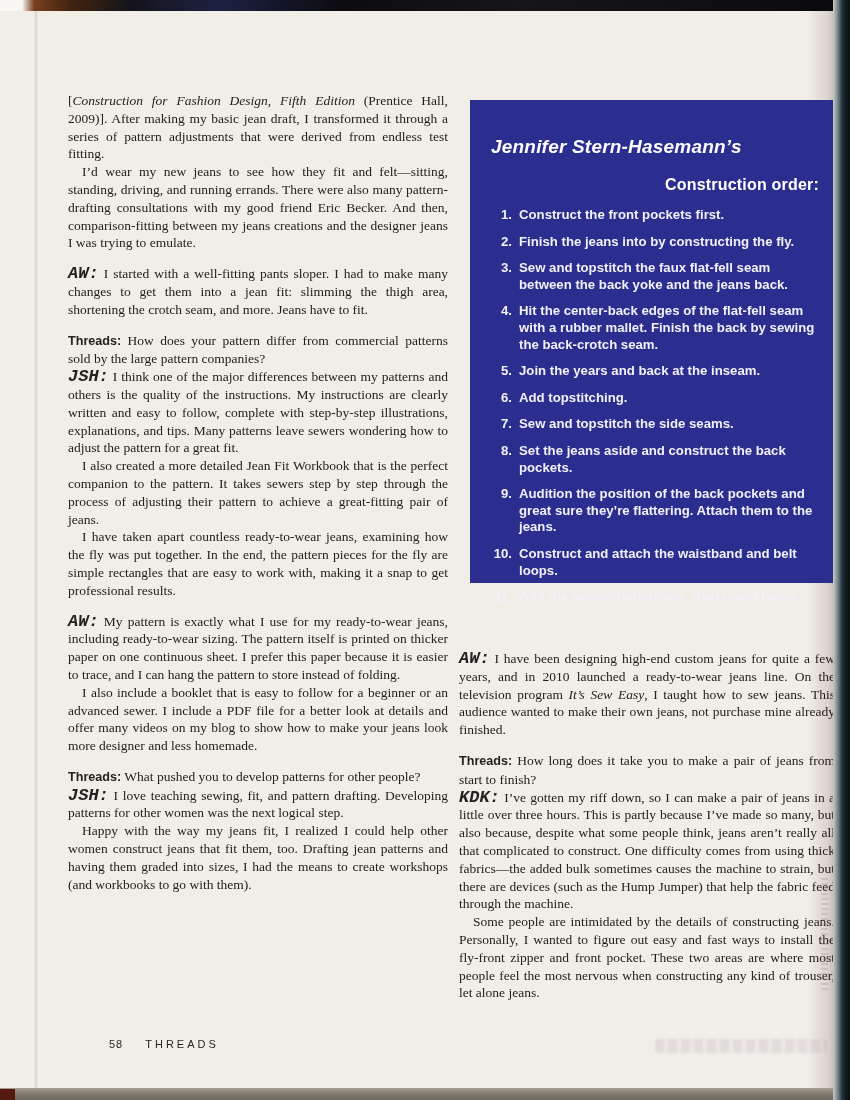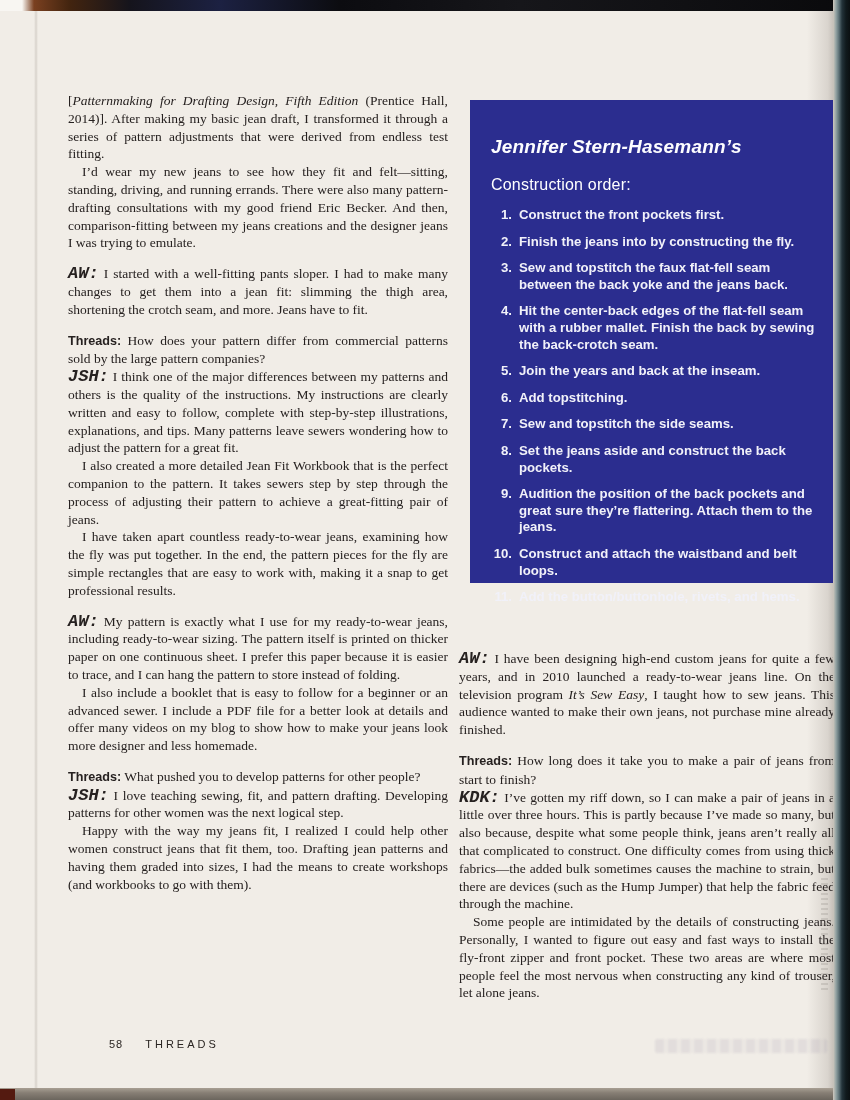--- a/index.html
+++ b/index.html
@@ -66,22 +66,22 @@
   }
   .box-author{
     font-size:19px;font-weight:700;font-style:italic;line-height:25px;
     letter-spacing:.2px;color:#fdfdff;margin:0;
   }
   .box-title{
     font-size:19px;font-weight:700;line-height:25px;letter-spacing:.6px;
     color:#fdfdff;margin:0;
   }
   .box-subhead{
-    font-size:16px;font-weight:400;letter-spacing:.2px;
-    margin:17px 0 13px 0;color:#ffffff;
+    font-size:16px;font-weight:700;letter-spacing:.2px;
+    margin:17px 0 13px 0;color:#ffffff;text-align:right;
   }
   .step{display:flex;margin:0 0 10px 0;font-size:13.2px;font-weight:700;line-height:16.6px;color:#f1f1f9;}
   .step-num{flex:none;width:21px;text-align:right;margin-right:7px;}
   .step-text{flex:1;}
   
   .footer{
     position:absolute;left:77px;top:1038px;
     font-family:"Liberation Sans",sans-serif;font-size:11px;color:#2a2522;margin-left:32px;
   }
   .footer .pagenum{letter-spacing:1px;}
@@ -99,21 +99,21 @@
   }
 </style>
 </head>
 <body>
 
 <div class="page">
   <div class="crease"></div>
   <div class="page-shade-right"></div>
 
   <div class="col col-left">
-      <p class="para"><span class="seg-t">[</span><span class="seg-i">Patternmaking for Drafting Design, Fifth Edition</span><span class="seg-t"> (Prentice Hall, 2014)]. After making my basic jean draft, I transformed it through a series of pattern adjustments that were derived from endless test fitting.</span></p>
+      <p class="para"><span class="seg-t">[</span><span class="seg-i">Construction for Fashion Design, Fifth Edition</span><span class="seg-t"> (Prentice Hall, 2009)]. After making my basic jean draft, I transformed it through a series of pattern adjustments that were derived from endless test fitting.</span></p>
       <p class="para indent"><span class="seg-t">I’d wear my new jeans to see how they fit and felt—sitting, standing, driving, and running errands. There were also many pattern-drafting consultations with my good friend Eric Becker. And then, comparison-fitting between my jeans creations and the designer jeans I was trying to emulate.</span></p>
       <p class="para gap"><span class="seg-bi">AW:</span><span class="seg-t"> I started with a well-fitting pants sloper. I had to make many changes to get them into a jean fit: slimming the thigh area, shortening the crotch seam, and more. Jeans have to fit.</span></p>
       <p class="para gap"><span class="seg-b">Threads:</span><span class="seg-t"> How does your pattern differ from commercial patterns sold by the large pattern companies?</span></p>
       <p class="para"><span class="seg-bi">JSH:</span><span class="seg-t"> I think one of the major differences between my patterns and others is the quality of the instructions. My instructions are clearly written and easy to follow, complete with step-by-step illustrations, explanations, and tips. Many patterns leave sewers wondering how to adjust the pattern for a great fit.</span></p>
       <p class="para indent"><span class="seg-t">I also created a more detailed Jean Fit Workbook that is the perfect companion to the pattern. It takes sewers step by step through the process of adjusting their pattern to achieve a great-fitting pair of jeans.</span></p>
       <p class="para indent"><span class="seg-t">I have taken apart countless ready-to-wear jeans, examining how the fly was put together. In the end, the pattern pieces for the fly are simple rectangles that are easy to work with, making it a snap to get professional results.</span></p>
       <p class="para gap"><span class="seg-bi">AW:</span><span class="seg-t"> My pattern is exactly what I use for my ready-to-wear jeans, including ready-to-wear sizing. The pattern itself is printed on thicker paper on one continuous sheet. I prefer this paper because it is easier to trace, and I can hang the pattern to store instead of folding.</span></p>
       <p class="para indent"><span class="seg-t">I also include a booklet that is easy to follow for a beginner or an advanced sewer. I include a PDF file for a better look at details and offer many videos on my blog to show how to make your jeans look more designer and less homemade.</span></p>
       <p class="para gap"><span class="seg-b">Threads:</span><span class="seg-t"> What pushed you to develop patterns for other people?</span></p>
       <p class="para"><span class="seg-bi">JSH:</span><span class="seg-t"> I love teaching sewing, fit, and pattern drafting. Developing patterns for other women was the next logical step.</span></p>

